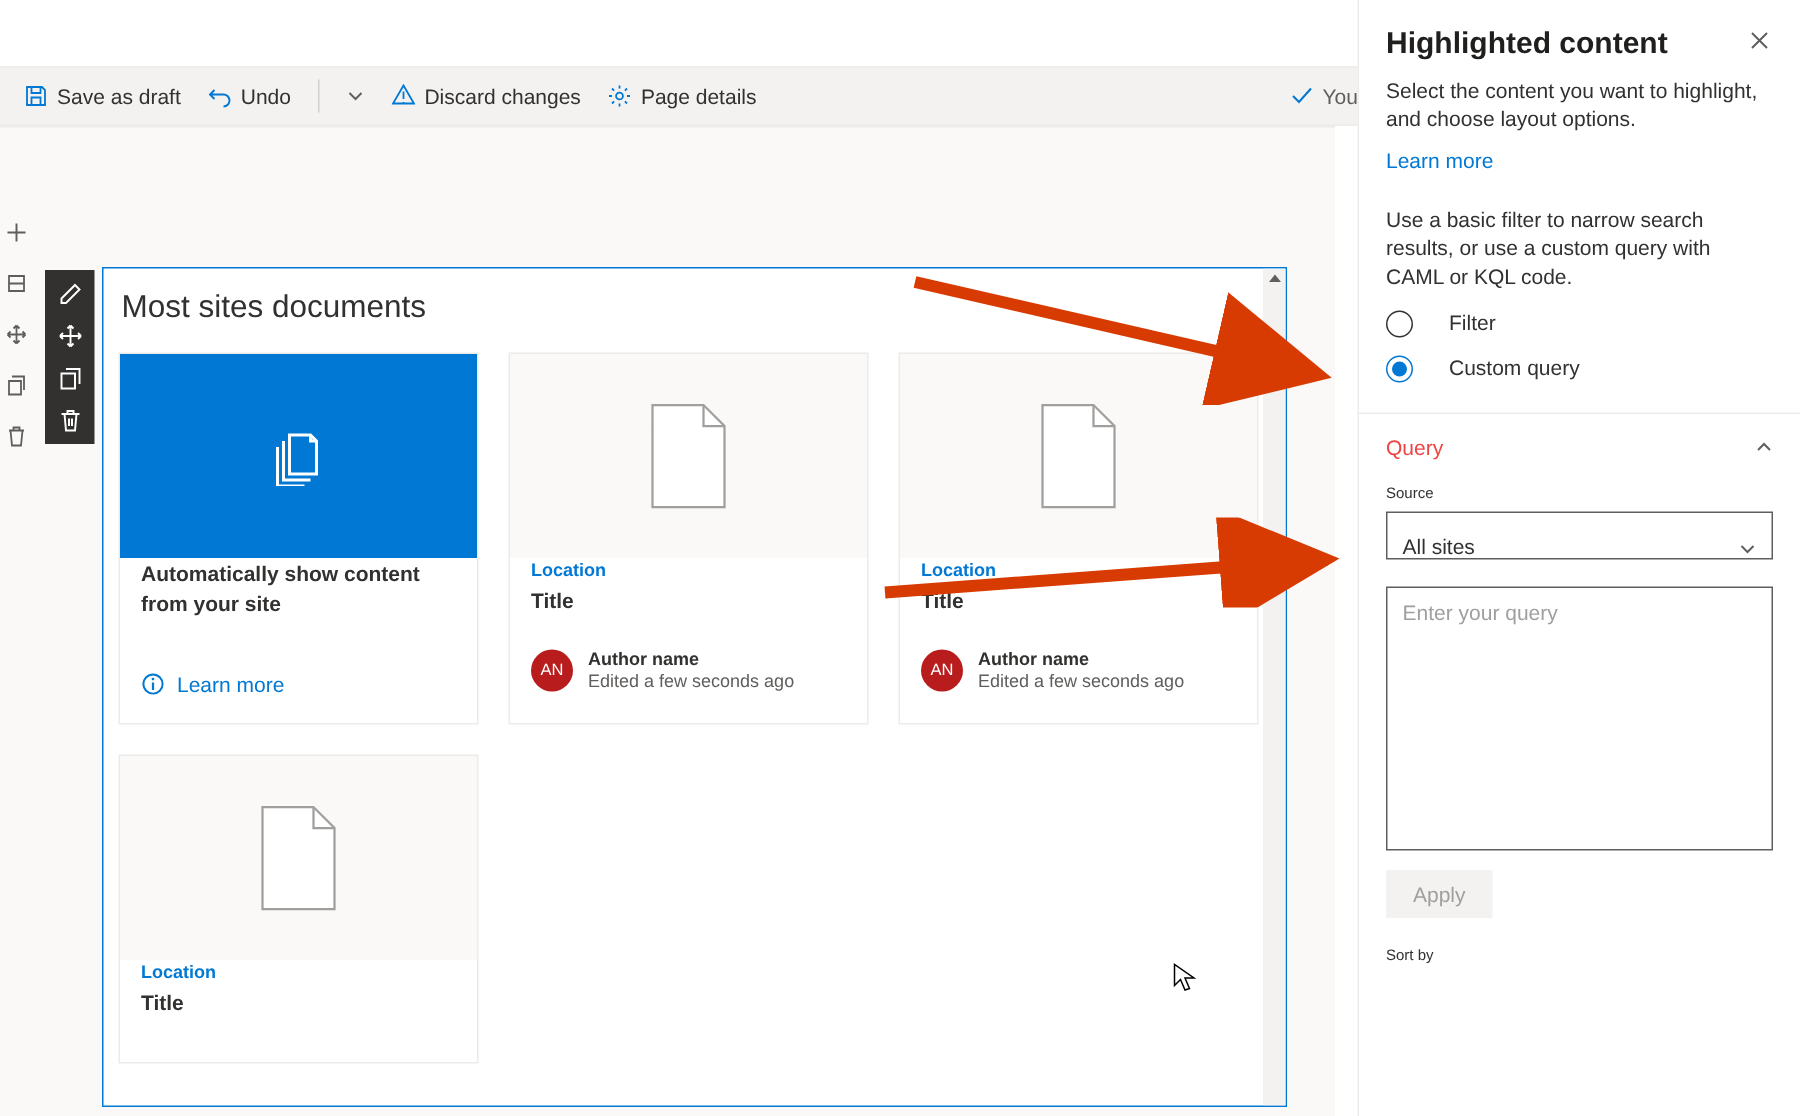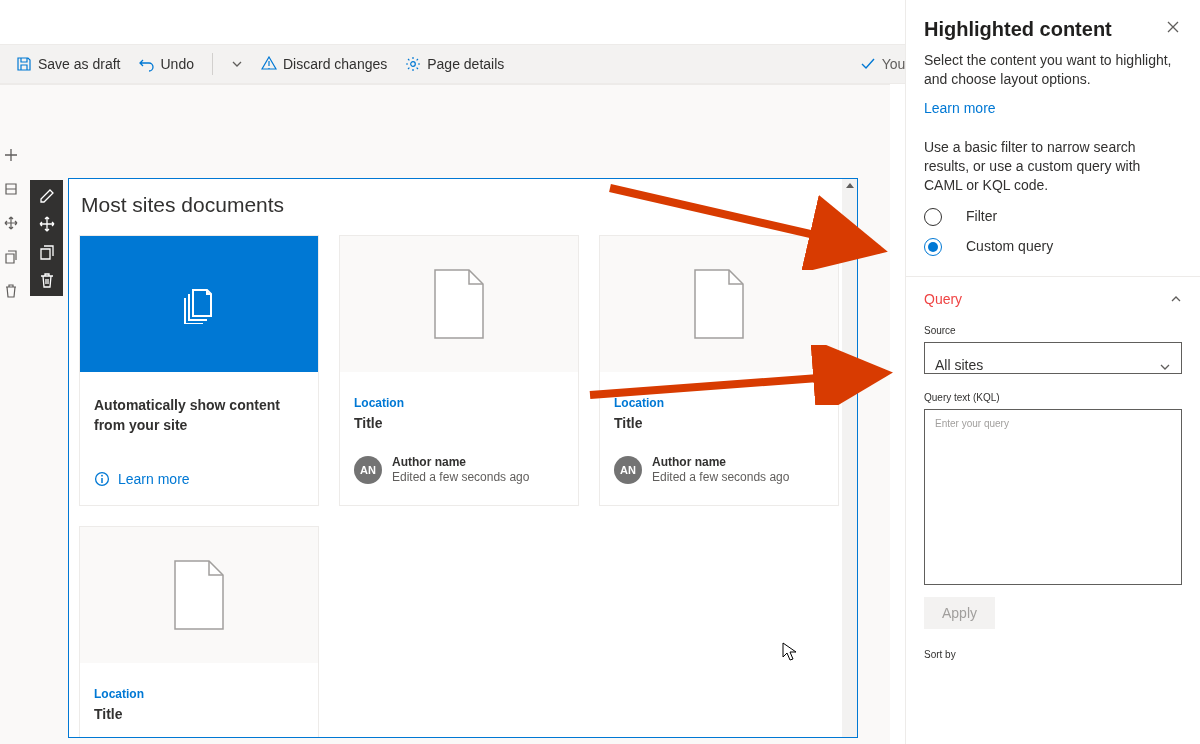--- a/index.html
+++ b/index.html
@@ -17,27 +17,27 @@
 .rail{position:absolute;left:0;top:148px;width:22px;display:flex;flex-direction:column;align-items:center;gap:20px}
 .rail svg{cursor:pointer}
 .toolbox{position:absolute;left:30px;top:180px;width:33px;background:#323130;display:flex;flex-direction:column;align-items:center;padding:8px 0;gap:12px}
 .toolbox svg{cursor:pointer}
 .canvas{position:absolute;left:68px;top:178px;width:790px;height:560px;border:1.5px solid #0078d4;background:#fff;padding:14px 8px 20px 8px;overflow:hidden}
 .section-title{font-size:21px;font-weight:400;color:#323130;margin-bottom:18px;padding-left:4px}
 .cards{display:flex;flex-wrap:wrap;gap:20px;padding-left:2px}
 .card{width:240px;border:1px solid #edebe9;background:#fff}
 .card-hero{height:136px;background:#0078d4;display:flex;align-items:center;justify-content:center}
 .card-img{height:136px;background:#faf9f8;display:flex;align-items:center;justify-content:center}
-.card-body{padding:24px 14px 18px 14px}
+.card-body{padding:1px 14px 18px 14px}
 .card-loc{font-size:12px;color:#0078d4;font-weight:600;margin-bottom:5px}
 .card-title{font-size:14px;font-weight:600;color:#323130;margin-bottom:14px}
 .card-desc{font-size:14px;font-weight:600;color:#323130;line-height:1.4}
 .card-learn{display:flex;align-items:center;gap:8px;margin-top:36px;color:#0078d4;font-size:14px}
 .card-author{display:flex;align-items:center;gap:10px;margin-top:24px}
-.avatar{width:28px;height:28px;border-radius:50%;background:#737373;color:#fff;display:flex;align-items:center;justify-content:center;font-size:11px;font-weight:700}
+.avatar{width:28px;height:28px;border-radius:50%;background:#b91c1c;color:#fff;display:flex;align-items:center;justify-content:center;font-size:11px;font-weight:400}
 .author-name{font-size:12px;font-weight:600;color:#323130}
 .author-time{font-size:12px;color:#605e5c;margin-top:1px}
 .scrollbar-v{position:absolute;right:0;top:0;width:16px;height:100%;background:#f3f2f1}
 .scroll-arrow{position:absolute;right:3px;width:10px;height:10px}
 .panel{position:absolute;right:0;top:0;width:295px;height:744px;background:#fff;border-left:1px solid #edebe9;padding:18px 18px 16px 18px;overflow:hidden}
 .panel-header{display:flex;justify-content:space-between;align-items:flex-start;margin-bottom:10px}
 .panel-title{font-size:20px;font-weight:600;color:#201f1e}
 .panel-close{cursor:pointer;font-size:15px;color:#605e5c;padding:2px}
 .panel-desc{font-size:14px;color:#323130;line-height:1.35;margin-bottom:10px}
 .panel-link{font-size:14px;color:#0078d4;cursor:pointer;display:inline-block;margin-bottom:22px}
@@ -45,21 +45,21 @@
 .radio-row{display:flex;align-items:flex-start;gap:24px;margin-bottom:12px;cursor:pointer}
 .radio-outer{width:18px;height:18px;border:1px solid #323130;border-radius:50%;display:flex;align-items:center;justify-content:center}
 .radio-outer.sel{border-color:#0078d4}
 .radio-inner{width:10px;height:10px;border-radius:50%;background:#0078d4}
 .radio-label{font-size:14px;color:#323130}
 .accordion{border-top:1px solid #edebe9;margin:20px -18px 0 -18px;padding:14px 18px 0 18px}
 .acc-header{display:flex;justify-content:space-between;align-items:center;margin-bottom:18px;cursor:pointer}
 .acc-title{font-size:14px;color:#ef4444}
 .field-label{font-size:10px;color:#323130;margin-bottom:6px}
 .select{border:1px solid #605e5c;height:32px;display:flex;align-items:flex-end;justify-content:space-between;padding:0 10px;font-size:14px;color:#323130;cursor:pointer;margin-bottom:18px}
-.textarea{border:1px solid #605e5c;width:100%;height:176px;padding:8px 10px;font-size:10px;color:#c2410c;resize:none;font-family:inherit}
+.textarea{border:1px solid #605e5c;width:100%;height:176px;padding:8px 10px;font-size:14px;color:#c2410c;resize:none;font-family:inherit}
 .textarea::placeholder{color:#a19f9d}
 .apply-btn{background:#f3f2f1;border:none;padding:8px 18px;font-size:14px;color:#a19f9d;margin-top:8px;cursor:default}
 .section-gap{margin-top:20px}
 .arrow-annot{position:absolute;pointer-events:none}
 .cursor-icon{position:absolute;left:782px;top:642px;pointer-events:none}
 </style>
 </head>
 <body>
 
 <div class="top-bar">
@@ -277,21 +277,20 @@
     </div>
 
     <div class="field-label">Source</div>
     <div class="select">
       <span>All sites</span>
       <svg width="12" height="12" viewBox="0 0 12 12">
           <path fill="none" stroke="#605e5c" stroke-width="1.3" d="M2 4l4 4 4-4"></path>
         </svg>
     </div>
 
-    <div class="field-label">Query text (KQL)</div>
     <textarea class="textarea" placeholder="Enter your query" style=""></textarea>
     <button class="apply-btn">Apply</button>
 
     <div class="section-gap">
       <div class="field-label">Sort by</div>
     </div>
   </div>
 </div>
 
 <svg class="arrow-annot" style="left:600px;top:180px" width="300" height="90" viewBox="0 0 300 90">

